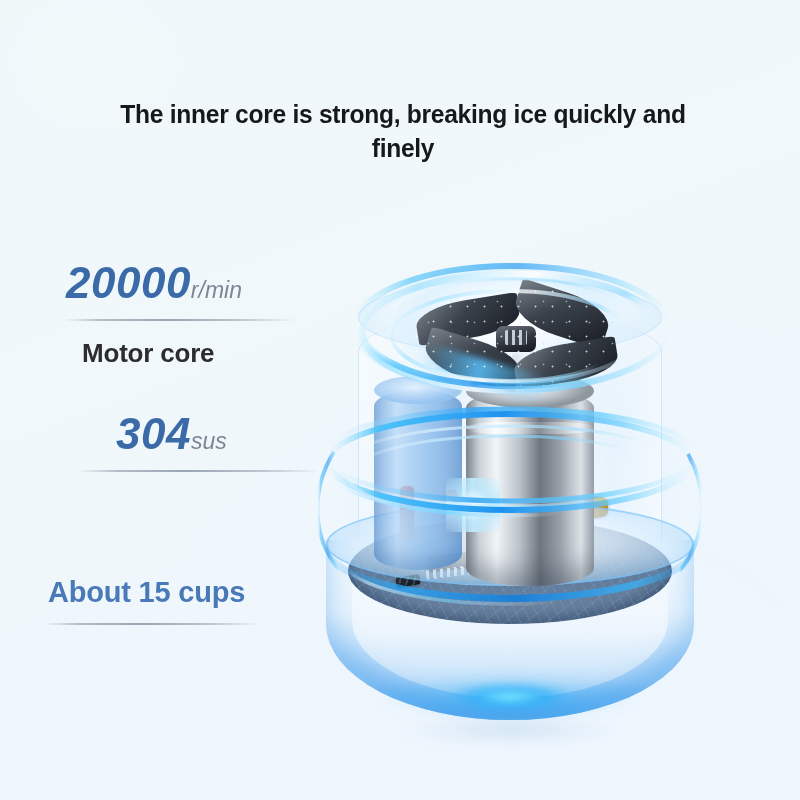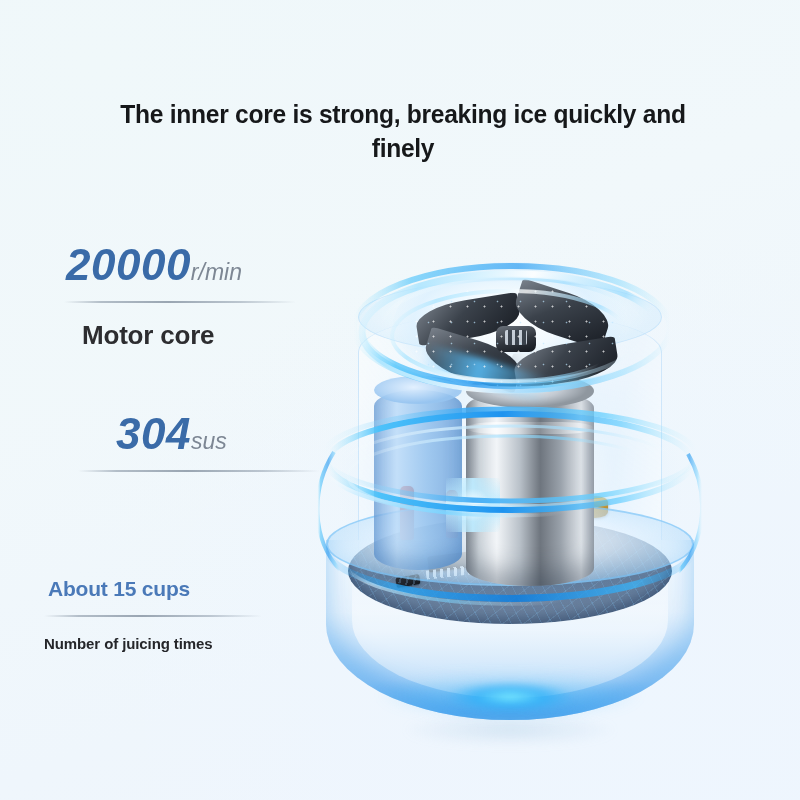--- a/index.html
+++ b/index.html
@@ -80,33 +80,33 @@
   .spec-label {
     margin-top: 17px;
     font-size: 26px;
     font-weight: bold;
     color: #2d2d30;
     letter-spacing: -0.2px;
     white-space: nowrap;
   }
 
   
-  #spec-motor-speed { left: 64px; top: 243px; width: 232px; }
+  #spec-motor-speed { left: 64px; top: 261px; width: 232px; }
   #spec-motor-speed .spec-value-row { padding-left: 2px; }
   #spec-motor-speed .spec-label { padding-left: 18px; }
 
   
   #spec-blade { left: 78px; top: 412px; width: 242px; }
   #spec-blade .spec-value-row { padding-left: 38px; }
   #spec-blade .spec-label { padding-left: 0px; }
 
   
   #spec-cups { left: 44px; top: 578px; width: 218px; }
   .spec-title-blue {
-    font-size: 21px;
+    font-size: 29px;
     font-weight: bold;
     color: #4a79b8;
     letter-spacing: -0.2px;
     white-space: nowrap;
     line-height: 1;
     padding-left: 4px;
   }
   #spec-cups .spec-rule { margin-top: 16px; }
   .spec-sublabel {
     margin-top: 18px;
@@ -421,21 +421,20 @@
   <div class="spec" id="spec-blade">
     <div class="spec-value-row">
       <span class="spec-num">304</span><span class="spec-unit">sus</span>
     </div>
     <div class="spec-rule"></div>
   </div>
 
   <div class="spec" id="spec-cups">
     <div class="spec-title-blue">About 15 cups</div>
     <div class="spec-rule"></div>
-    <div class="spec-sublabel">Number of juicing times</div>
   </div>
 
   <div id="product">
 
     <div class="ambient"></div>
 
     <svg class="swirl back" viewBox="0 0 420 520">
       <defs>
         <linearGradient id="gRingA" x1="0" y1="0" x2="1" y2="0">
           <stop offset="0%" stop-color="#8fe2ff" stop-opacity="0"></stop>

